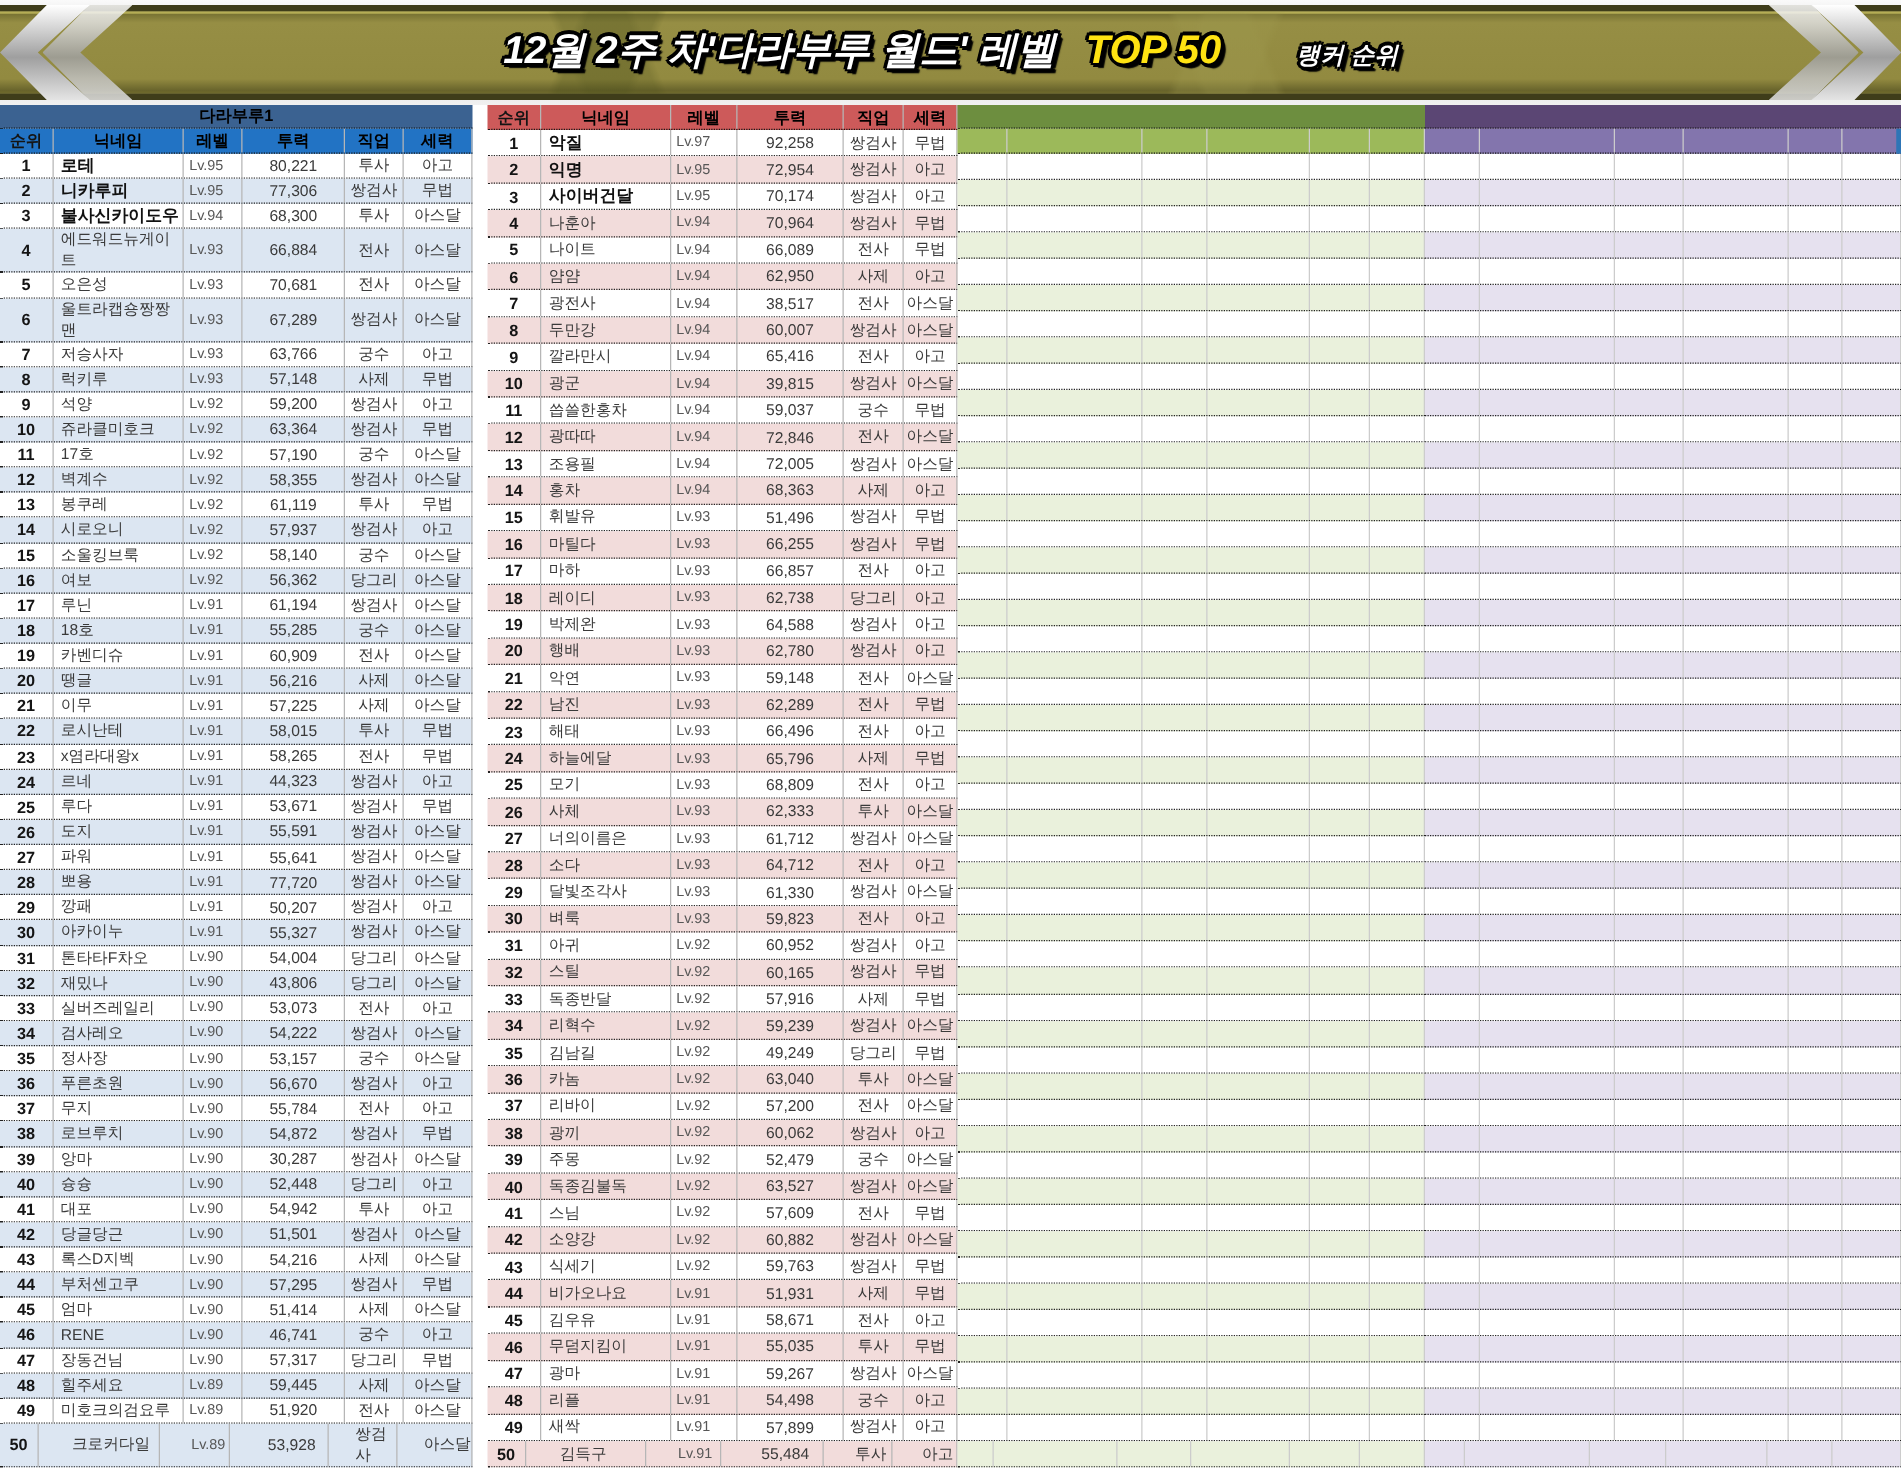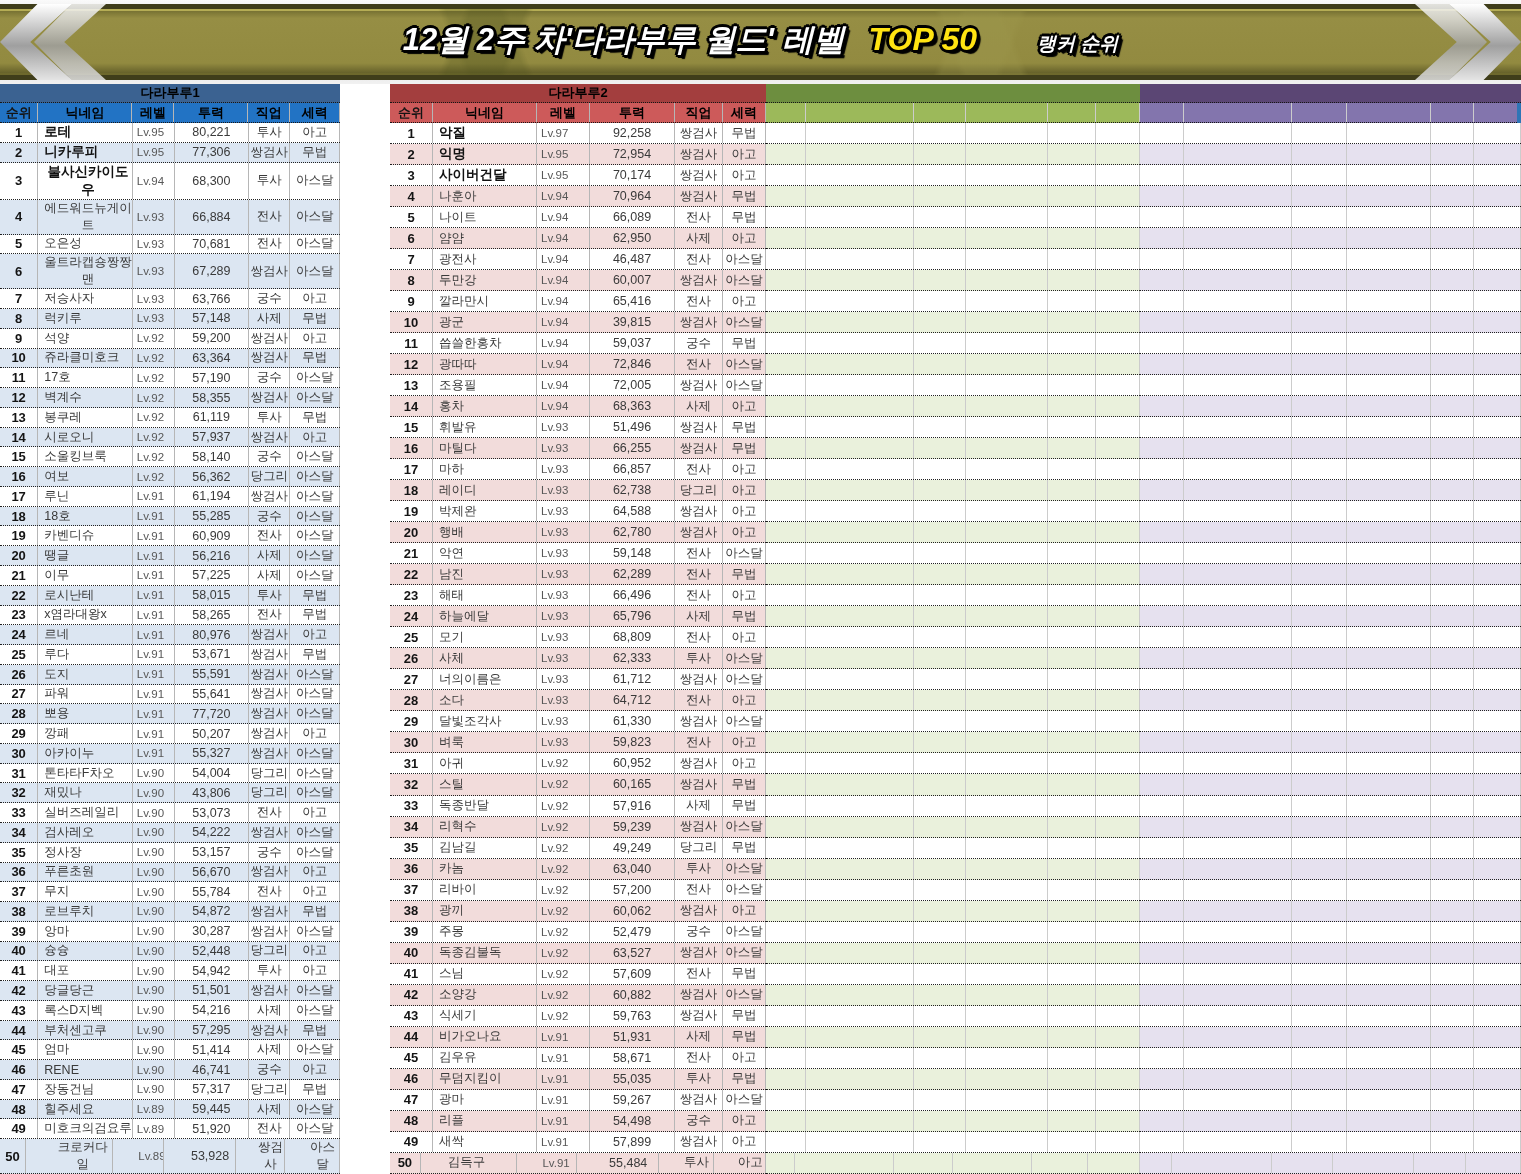--- a/index.html
+++ b/index.html
@@ -30,21 +30,21 @@
     text-align:center; white-space:nowrap; font-style:italic; font-weight:bold; }
   .bt { color:#ffffff; font-size:31px; letter-spacing:0px;
     text-shadow:-3px 0 #000,3px 0 #000,0 -3px #000,0 3px #000,-2px -2px #000,2px -2px #000,-2px 2px #000,2px 2px #000,3px 3px #000,4px 4px 1px #000; }
   .bt-week   { }
   .bt-world  { margin-right:24px; }
   .bt-top    { color:#ffe312; font-size:32px; margin-right:28px; }
   .bt-suffix { font-size:19px;margin-left:32px; }
 
   
   .rank-table { position:absolute; top:84px; bottom:0; display:flex; flex-direction:column; }
-  .t1 { left:0;      width:340px;text-align:center; }
+  .t1 { left:0;      width:378px; }
   .t2 { left:390px;  width:376px; }
   .t3 { left:766px;  width:374px; }
   .t4 { left:1140px; width:381px; }
 
   .title-row { height:19px; display:flex; align-items:center; justify-content:center;
     font-size:13px; font-weight:bold; color:#000; border-bottom:1px dotted #151515; }
   .t1 .title-row { background:#3b6291; }
   .t2 .title-row { background:#a33e3e; }
   .t3 .title-row { background:#6d8e3f; }
   .t4 .title-row { background:#5b4674; }
@@ -289,21 +289,21 @@
           <div class="cell c1">x염라대왕x</div>
           <div class="cell c2">Lv.91</div>
           <div class="cell c3">58,265</div>
           <div class="cell c4">전사</div>
           <div class="cell c5">무법</div>
         </div>
         <div class="row even">
           <div class="cell c0">24</div>
           <div class="cell c1">르네</div>
           <div class="cell c2">Lv.91</div>
-          <div class="cell c3">80,976</div>
+          <div class="cell c3">44,323</div>
           <div class="cell c4">쌍검사</div>
           <div class="cell c5">아고</div>
         </div>
         <div class="row">
           <div class="cell c0">25</div>
           <div class="cell c1">루다</div>
           <div class="cell c2">Lv.91</div>
           <div class="cell c3">53,671</div>
           <div class="cell c4">쌍검사</div>
           <div class="cell c5">무법</div>
@@ -505,21 +505,20 @@
           <div class="cell c1">크로커다일</div>
           <div class="cell c2">Lv.89</div>
           <div class="cell c3">53,928</div>
           <div class="cell c4">쌍검사</div>
           <div class="cell c5">아스달</div>
         </div>
       </div>
   </section>
 
   <section class="rank-table t2">
-    <div class="title-row">다라부루2</div>
     <div class="header-row">
       <div class="cell c0">순위</div>
       <div class="cell c1" style="justify-content:center;padding-left:0;">닉네임</div>
       <div class="cell c2" style="justify-content:center;padding-left:0;color:#000;font-size:13px;">레벨</div>
       <div class="cell c3">투력</div>
       <div class="cell c4">직업</div>
       <div class="cell c5">세력</div>
     </div>
     <div class="body">
         <div class="row">
@@ -567,21 +566,21 @@
           <div class="cell c1">얌얌</div>
           <div class="cell c2">Lv.94</div>
           <div class="cell c3">62,950</div>
           <div class="cell c4">사제</div>
           <div class="cell c5">아고</div>
         </div>
         <div class="row">
           <div class="cell c0">7</div>
           <div class="cell c1">광전사</div>
           <div class="cell c2">Lv.94</div>
-          <div class="cell c3">46,487</div>
+          <div class="cell c3">38,517</div>
           <div class="cell c4">전사</div>
           <div class="cell c5">아스달</div>
         </div>
         <div class="row even">
           <div class="cell c0">8</div>
           <div class="cell c1">두만강</div>
           <div class="cell c2">Lv.94</div>
           <div class="cell c3">60,007</div>
           <div class="cell c4">쌍검사</div>
           <div class="cell c5">아스달</div>

